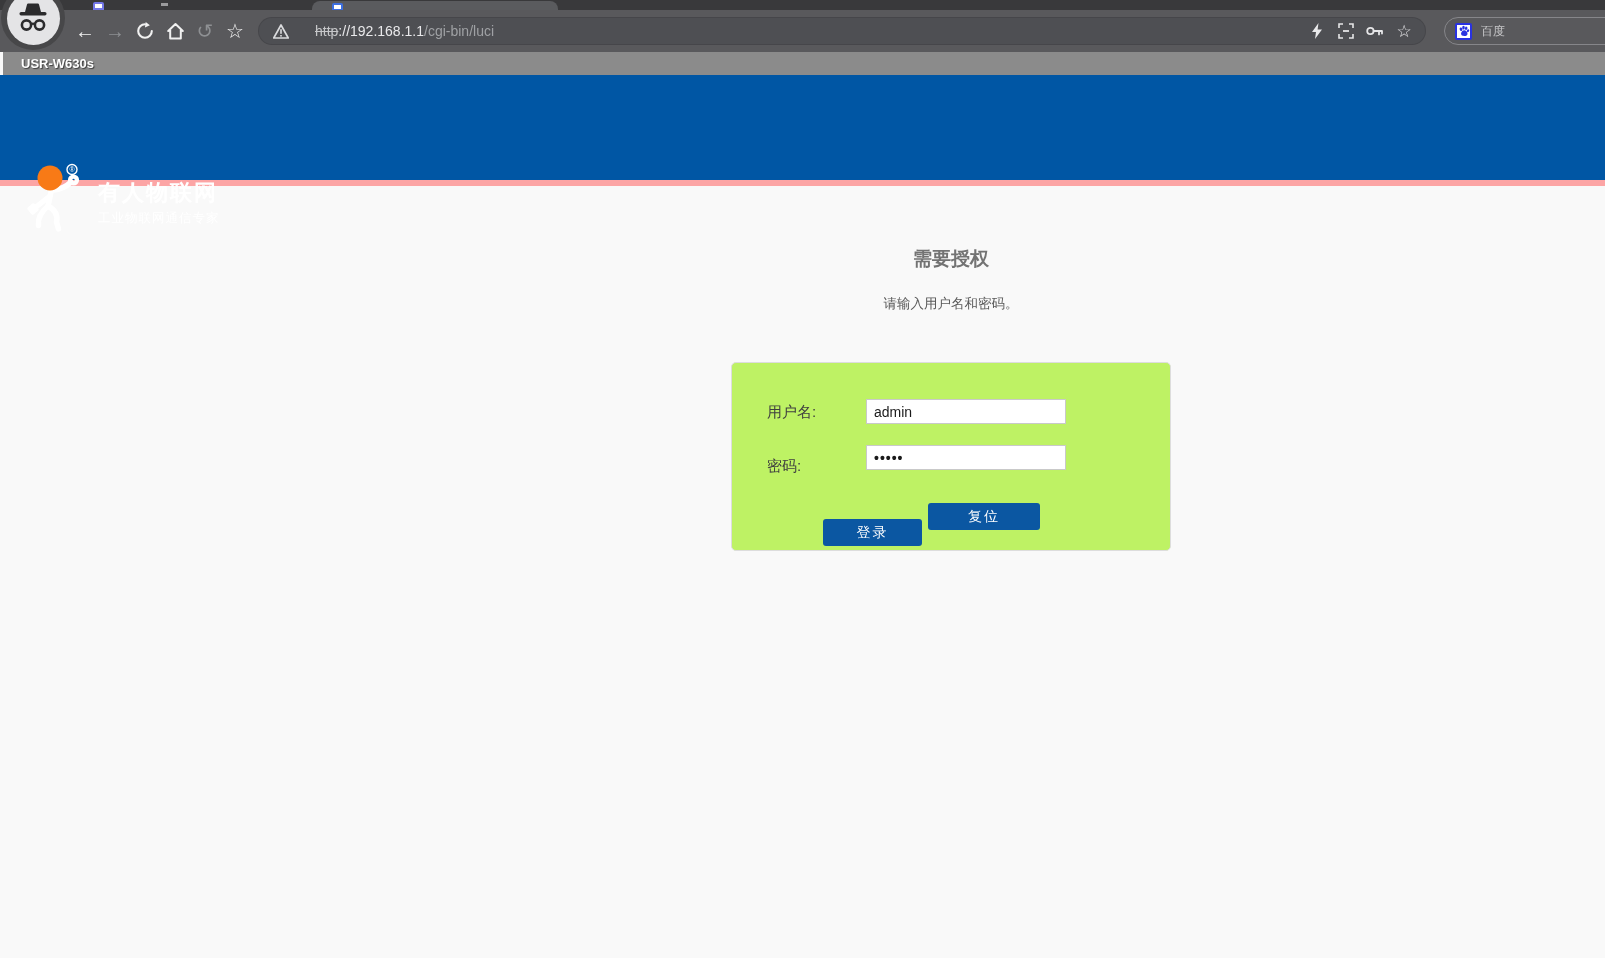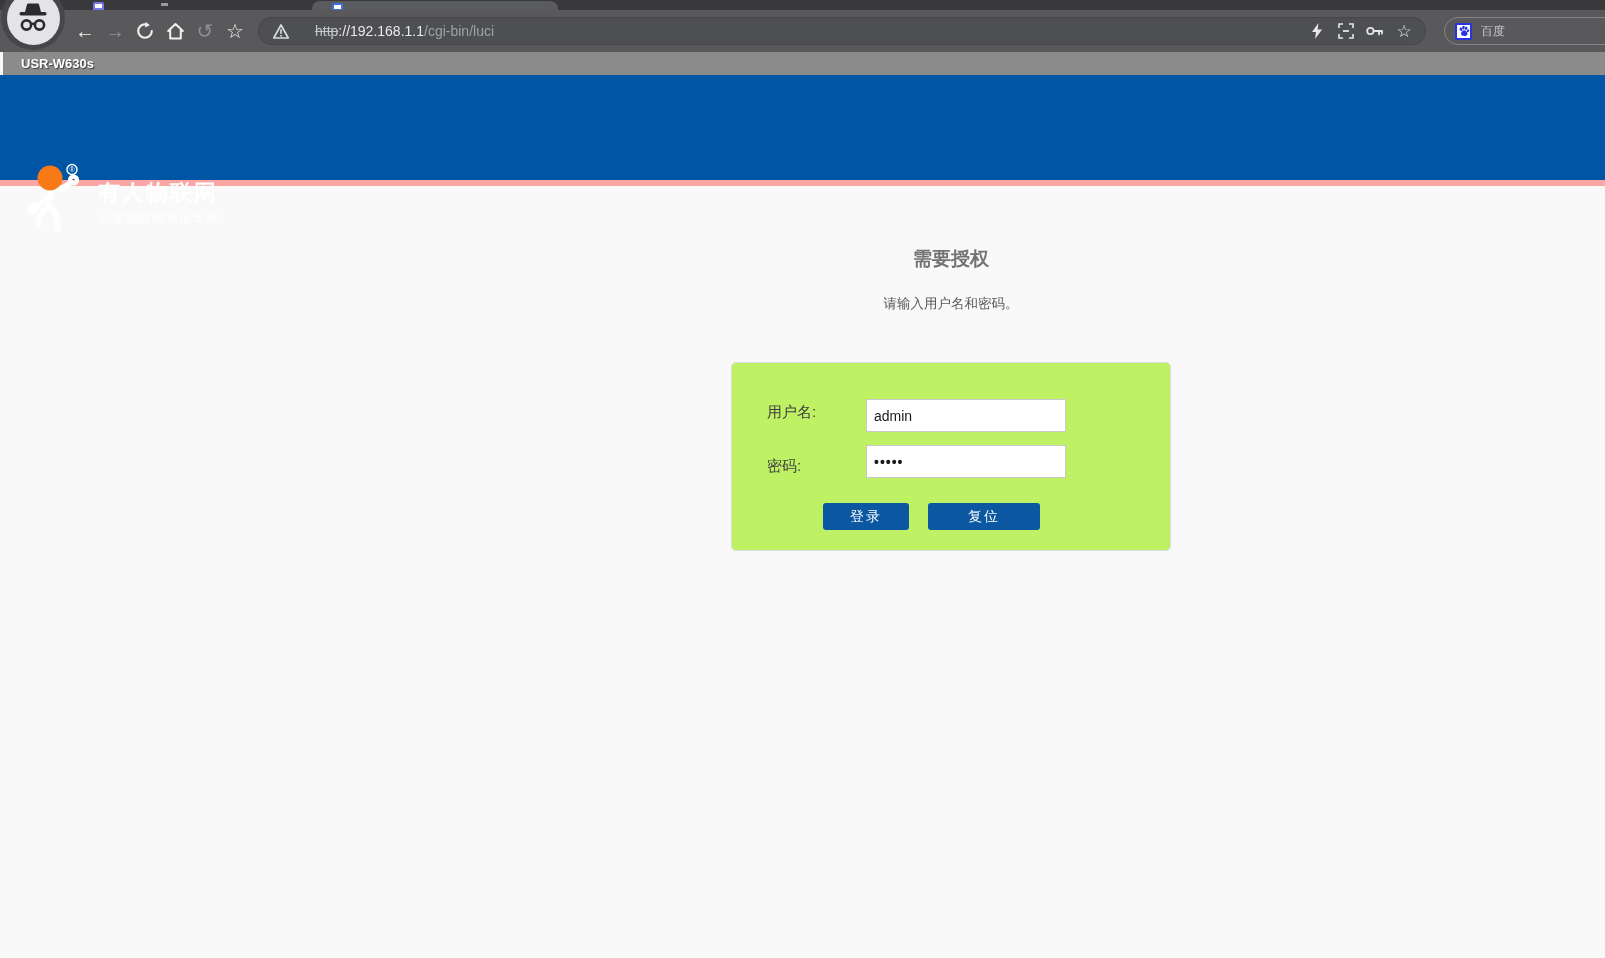--- a/index.html
+++ b/index.html
@@ -46,25 +46,25 @@
   .brand-tagline { position:absolute; left:98px; top:135px; color:#fff; font-size:12.5px; letter-spacing:1px; }
 
   
   .content { position:absolute; top:192px; left:731px; width:440px; }
   .content h2 { margin-top:54px; text-align:center; font-size:19px; font-weight:bold; color:#737373; }
   .content .subtitle { margin-top:22px; text-align:center; font-size:13.5px; color:#595959; line-height:20px; }
   .card { position:relative; margin-top:48px; width:440px; height:189px; background:#bef264; border:1px solid #ddd; border-radius:5px; }
   .card label { position:absolute; left:35px; font-size:15px; color:#404040; }
   .lbl-user { top:40px; }
   .lbl-pass { top:94px; }
-  .card input { position:absolute; left:134px; width:200px; height:33px; border:1px solid #c9c9c9; background:#fff; padding:0 7px; font-family:"Liberation Sans","DejaVu Sans",sans-serif; font-size:14px; color:#1a1a1a; }
+  .card input { position:absolute; left:134px; width:200px; height:25px; border:1px solid #c9c9c9; background:#fff; padding:0 7px; font-family:"Liberation Sans","DejaVu Sans",sans-serif; font-size:14px; color:#1a1a1a; }
   .inp-user { top:36px; }
   .inp-pass { top:82px; font-weight:bold; font-size:13px; letter-spacing:1px; }
   .card button { position:absolute; top:140px; height:27px; background:#0b57a2; color:#fff; border:none; border-radius:3px; font-family:"Liberation Sans","DejaVu Sans",sans-serif; font-size:14px; letter-spacing:2px; cursor:pointer; }
-  .btn-login { left:91px; width:86px; }
+  .btn-login { left:91px; width:99px;margin-top:16px; }
   .btn-reset { left:196px; width:112px; }
 </style>
 </head>
 <body>
 
 <div class="tabstrip">
   <div class="tab-fav fav1"></div>
   <div class="tab-close-sliver"></div>
   <div class="active-tab">
     <div class="tab-fav fav2"></div>

